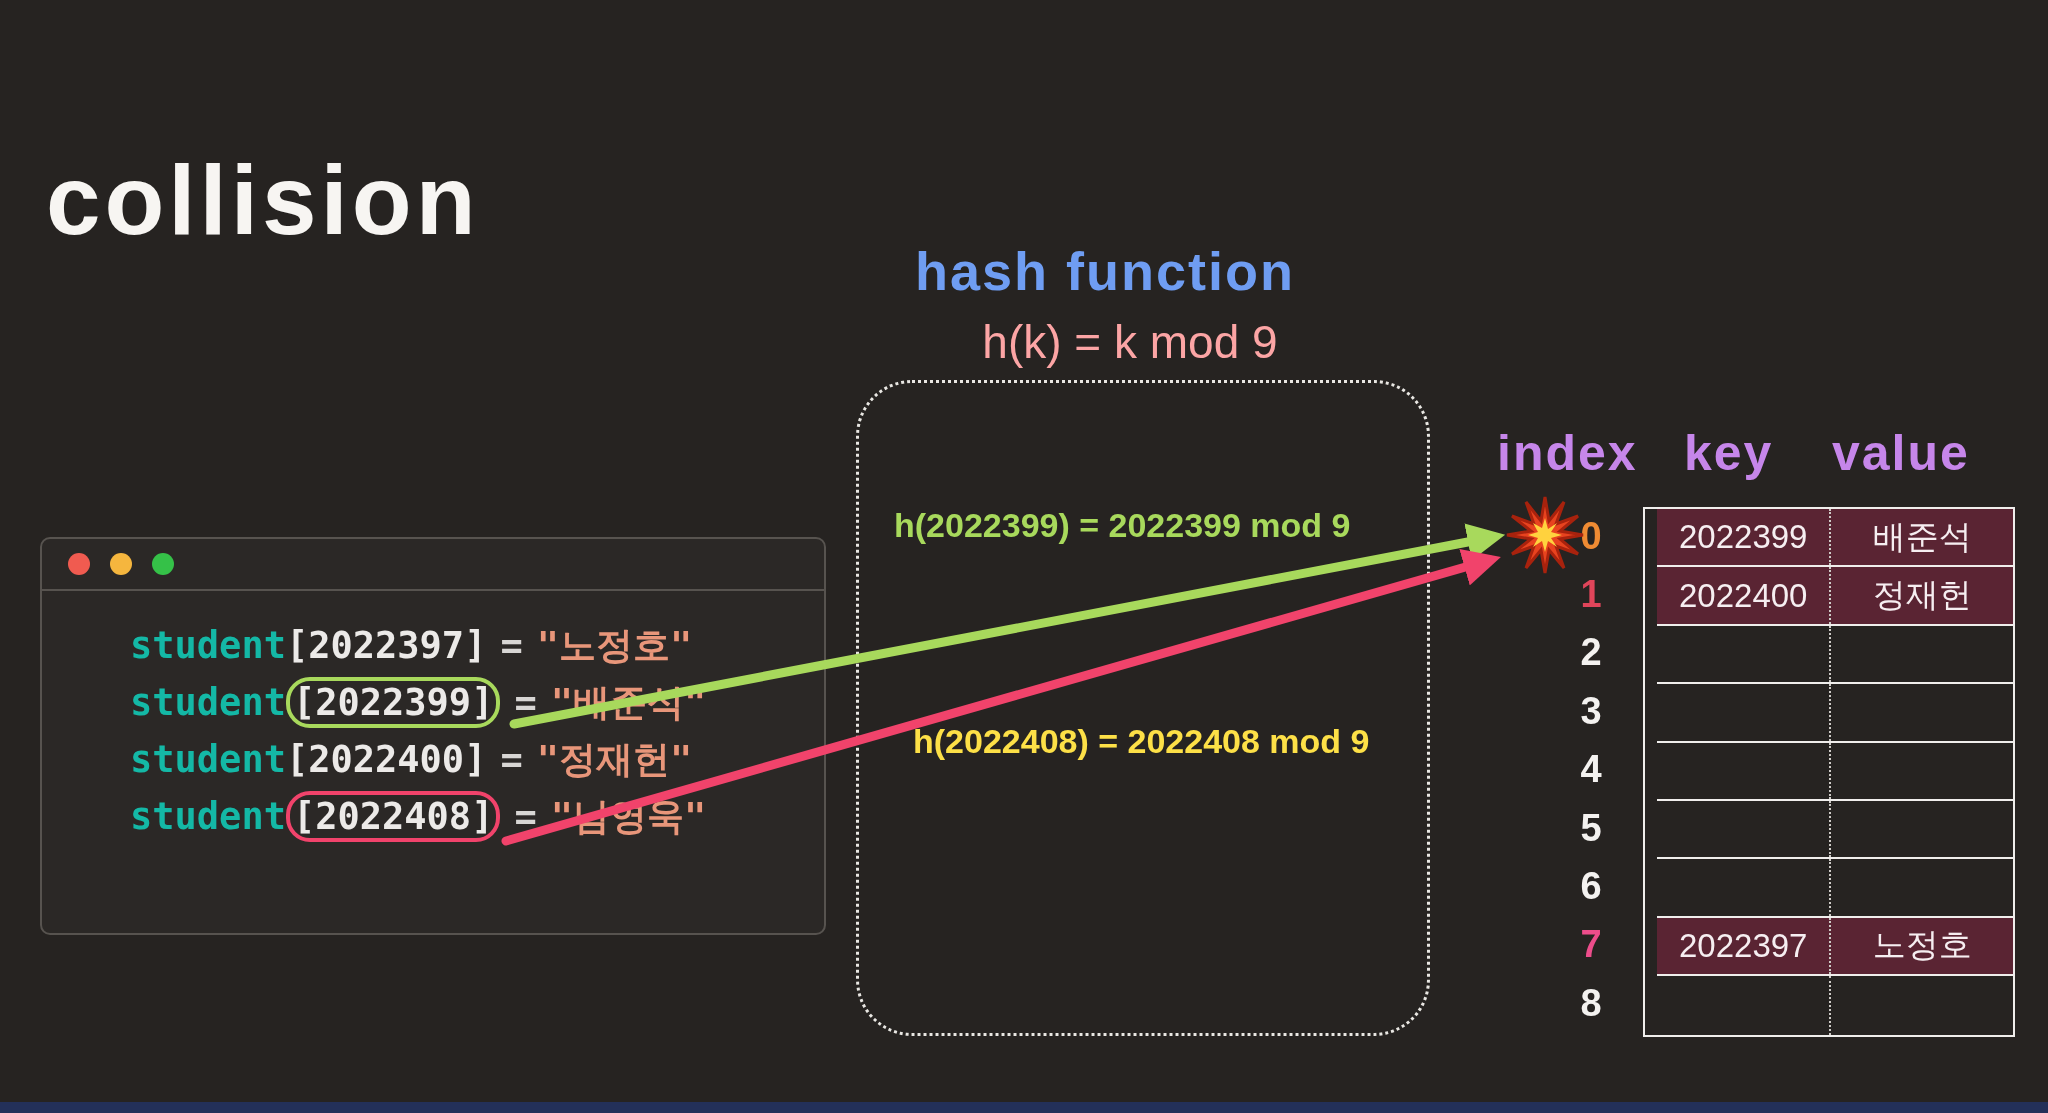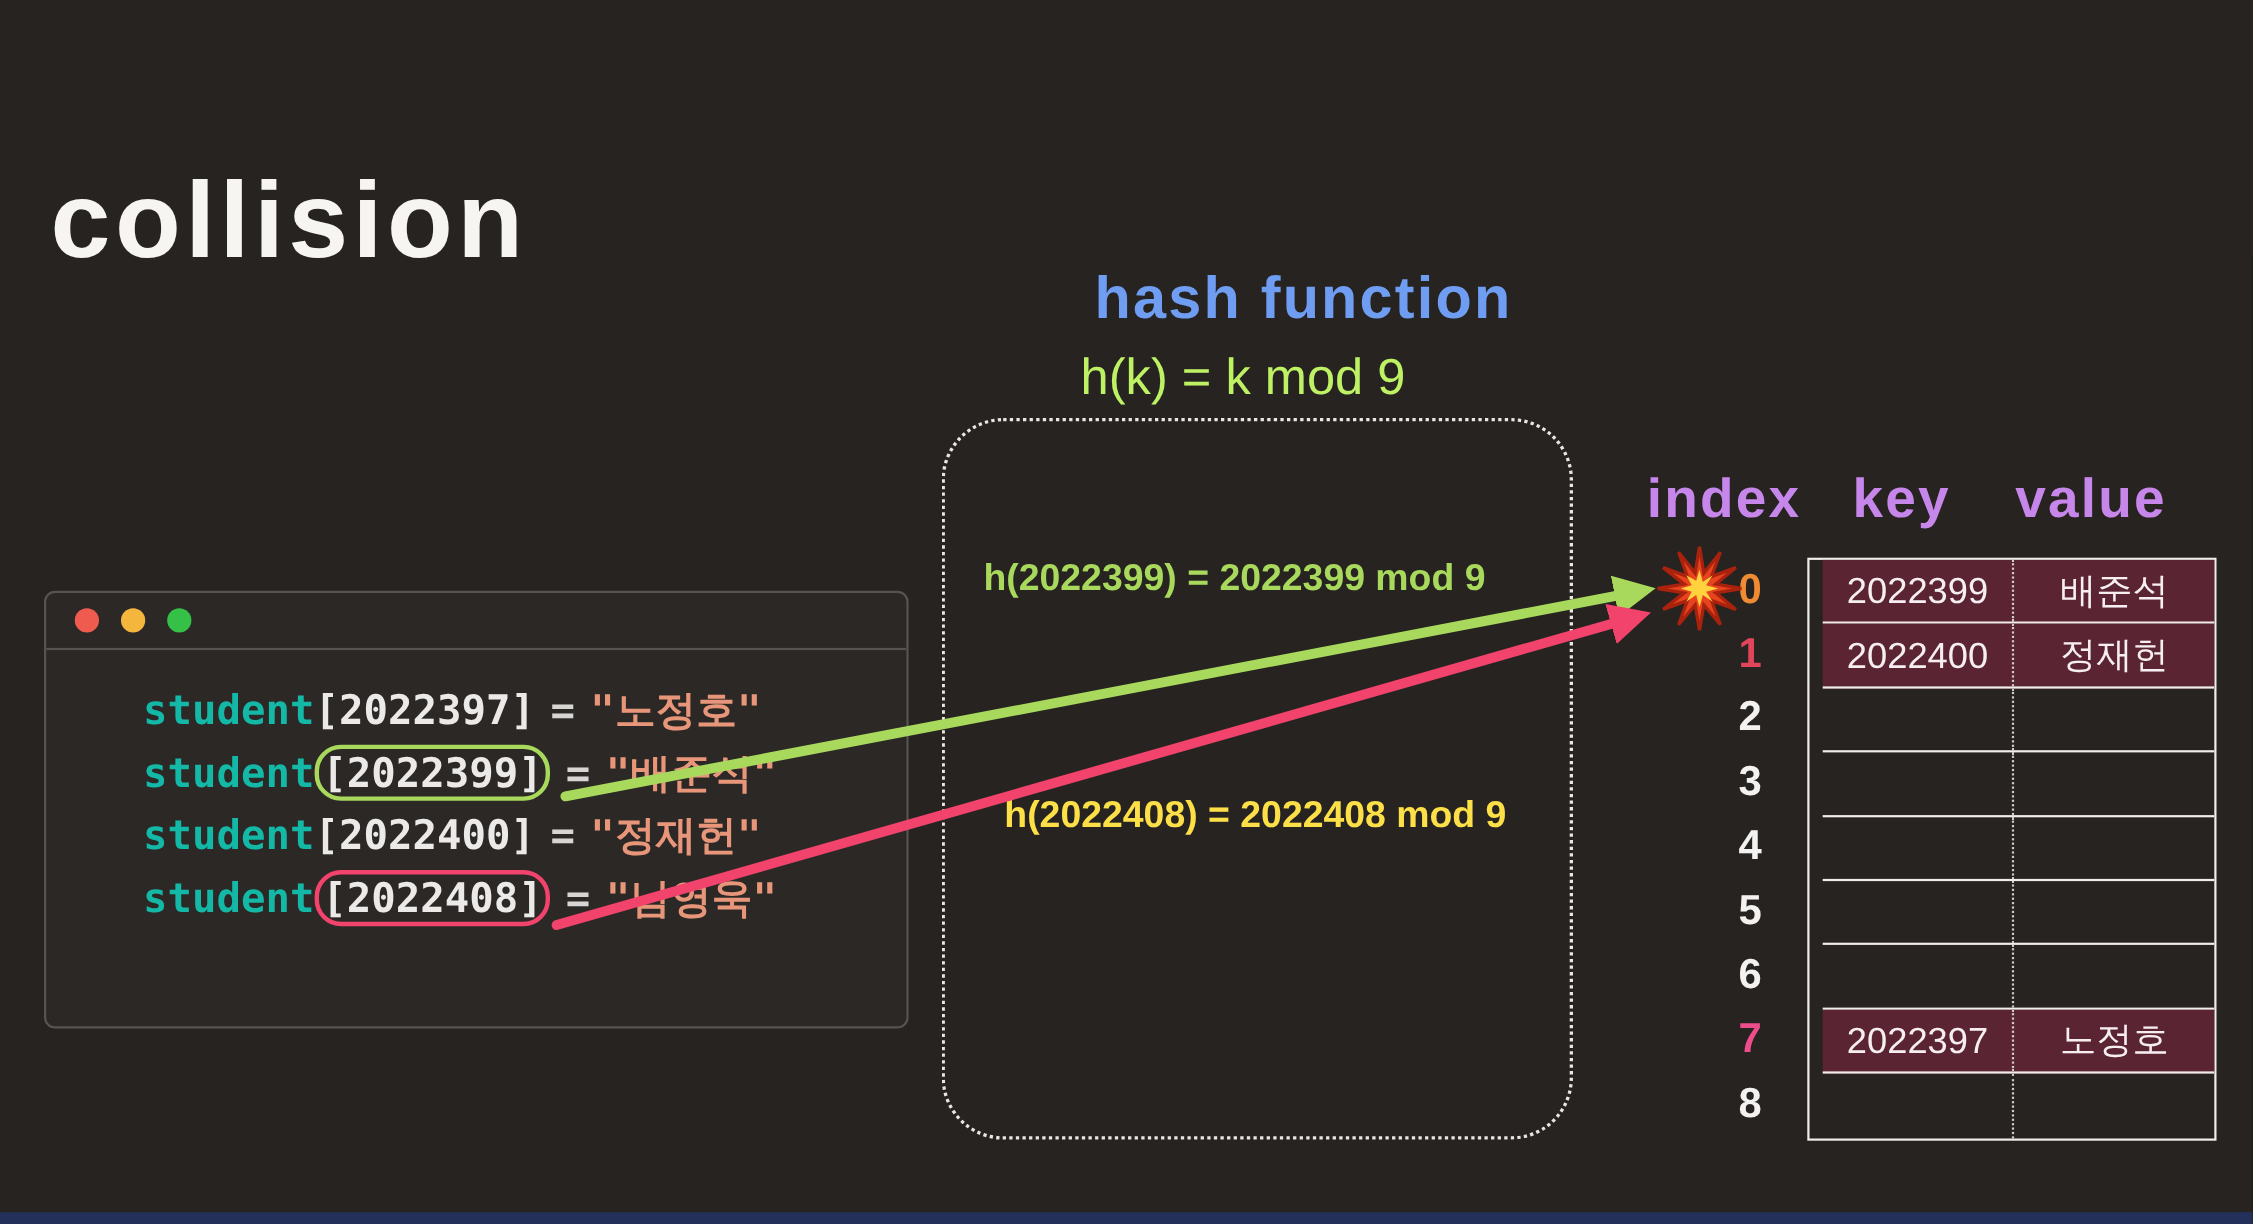--- a/index.html
+++ b/index.html
@@ -11,27 +11,27 @@
   }
   
   .title{
     position:absolute; left:46px; top:78px;
     font-size:98px; font-weight:700; letter-spacing:4px;
     color:#f7f5f2;
   }
   
   .hash-label{
     position:absolute; left:915px; top:240px; width:460px;
-    text-align:right; font-size:54px; font-weight:700;
+    text-align:left; font-size:54px; font-weight:700;
     color:#6f9df2; letter-spacing:2px;
   }
   .hash-formula{
     position:absolute; left:900px; top:315px; width:460px;
     text-align:center; font-size:46px; font-weight:400;
-    color:#bef264;
+    color:#fca5a5;
   }
   .dotted-box{
     position:absolute; left:856px; top:380px; width:568px; height:650px;
     border:3px dotted #e9e7e3; border-radius:56px;
     background:transparent;
   }
   .comp{position:absolute; font-size:34px; font-weight:700; white-space:nowrap;}
   .comp.green{left:894px; top:506px; color:#a8d95c;}
   .comp.pink{left:913px; top:722px; color:#fde047;}
 

